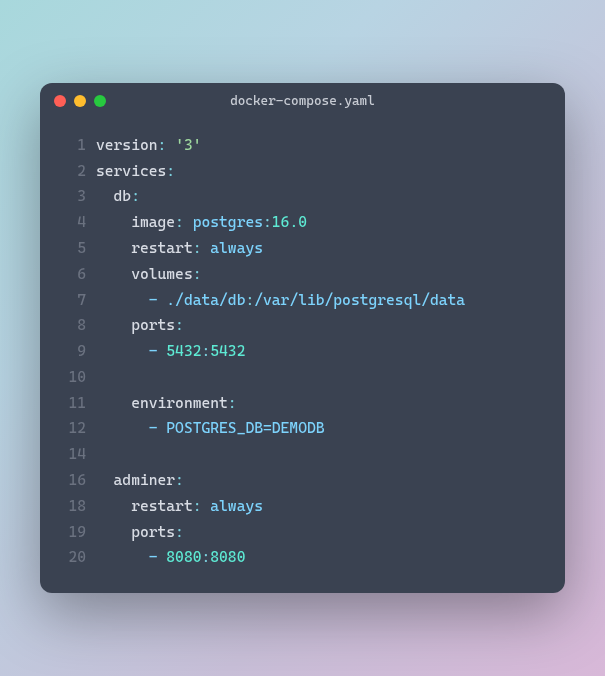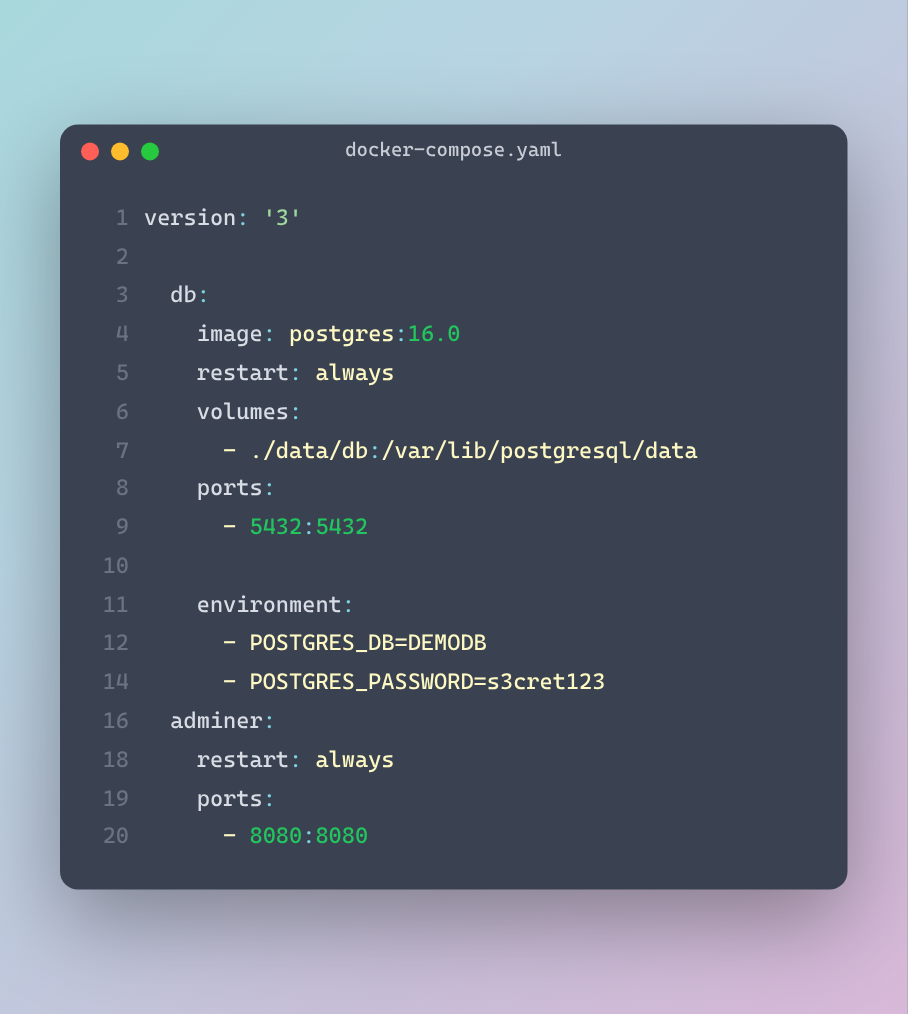--- a/index.html
+++ b/index.html
@@ -67,47 +67,47 @@
       margin-right: 10px;
       flex-shrink: 0;
       user-select: none;
     }
     .code {
       color: #d8dce4;
     }
     .tk-key { color: #d8dce4; }
     .tk-colon { color: #7dd3e0; }
     .tk-str { color: #9fd89f; }
-    .tk-num { color: #22c55e; }
-    .tk-punc { color: #fef9c3; }
+    .tk-num { color: #5eead4; }
+    .tk-punc { color: #7dd3fc; }
   </style>
 </head>
 <body>
 
 <div class="window">
   <div class="titlebar">
     <div class="traffic-lights">
       <div class="light red"></div>
       <div class="light yellow"></div>
       <div class="light green"></div>
     </div>
     <div class="title">docker-compose.yaml</div>
   </div>
   <div class="editor" id="editor">
       <div class="line"><span class="gutter">1</span><span class="code"><span class="tk-key">version</span><span class="tk-colon">:</span><span class="tk-punc"> </span><span class="tk-str">'3'</span></span></div>
-      <div class="line"><span class="gutter">2</span></div>
+      <div class="line"><span class="gutter">2</span><span class="code"><span class="tk-key">services</span><span class="tk-colon">:</span></span></div>
       <div class="line"><span class="gutter">3</span><span class="code"><span class="tk-punc">  </span><span class="tk-key">db</span><span class="tk-colon">:</span></span></div>
       <div class="line"><span class="gutter">4</span><span class="code"><span class="tk-punc">    </span><span class="tk-key">image</span><span class="tk-colon">:</span><span class="tk-punc"> postgres</span><span class="tk-colon">:</span><span class="tk-num">16.0</span></span></div>
       <div class="line"><span class="gutter">5</span><span class="code"><span class="tk-punc">    </span><span class="tk-key">restart</span><span class="tk-colon">:</span><span class="tk-punc"> always</span></span></div>
       <div class="line"><span class="gutter">6</span><span class="code"><span class="tk-punc">    </span><span class="tk-key">volumes</span><span class="tk-colon">:</span></span></div>
       <div class="line"><span class="gutter">7</span><span class="code"><span class="tk-punc">      - ./data/db</span><span class="tk-colon">:</span><span class="tk-punc">/var/lib/postgresql/data</span></span></div>
       <div class="line"><span class="gutter">8</span><span class="code"><span class="tk-punc">    </span><span class="tk-key">ports</span><span class="tk-colon">:</span></span></div>
       <div class="line"><span class="gutter">9</span><span class="code"><span class="tk-punc">      - </span><span class="tk-num">5432</span><span class="tk-colon">:</span><span class="tk-num">5432</span></span></div>
       <div class="line"><span class="gutter">10</span><span class="code"></span></div>
       <div class="line"><span class="gutter">11</span><span class="code"><span class="tk-punc">    </span><span class="tk-key">environment</span><span class="tk-colon">:</span></span></div>
       <div class="line"><span class="gutter">12</span><span class="code"><span class="tk-punc">      - POSTGRES_DB=DEMODB</span></span></div>
-      <div class="line"><span class="gutter">14</span><span class="code"><span class="tk-punc">      - POSTGRES_PASSWORD=s3cret123</span></span></div>
+      <div class="line"><span class="gutter">14</span></div>
       <div class="line"><span class="gutter">16</span><span class="code"><span class="tk-punc">  </span><span class="tk-key">adminer</span><span class="tk-colon">:</span></span></div>
       <div class="line"><span class="gutter">18</span><span class="code"><span class="tk-punc">    </span><span class="tk-key">restart</span><span class="tk-colon">:</span><span class="tk-punc"> always</span></span></div>
       <div class="line"><span class="gutter">19</span><span class="code"><span class="tk-punc">    </span><span class="tk-key">ports</span><span class="tk-colon">:</span></span></div>
       <div class="line"><span class="gutter">20</span><span class="code"><span class="tk-punc">      - </span><span class="tk-num">8080</span><span class="tk-colon">:</span><span class="tk-num">8080</span></span></div>
     </div>
 </div>
 
 </body></html>

